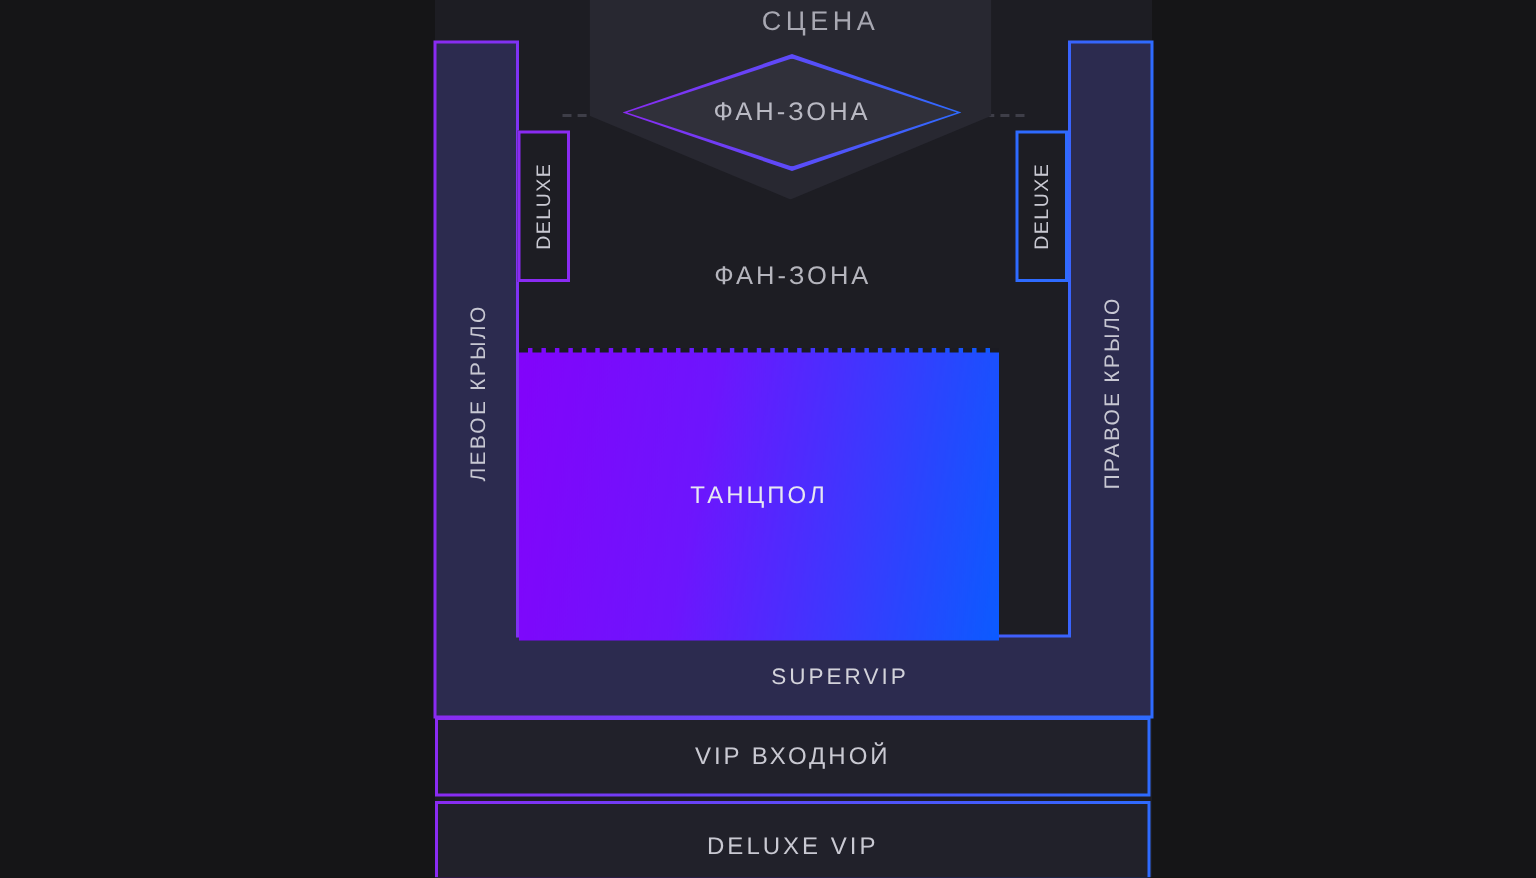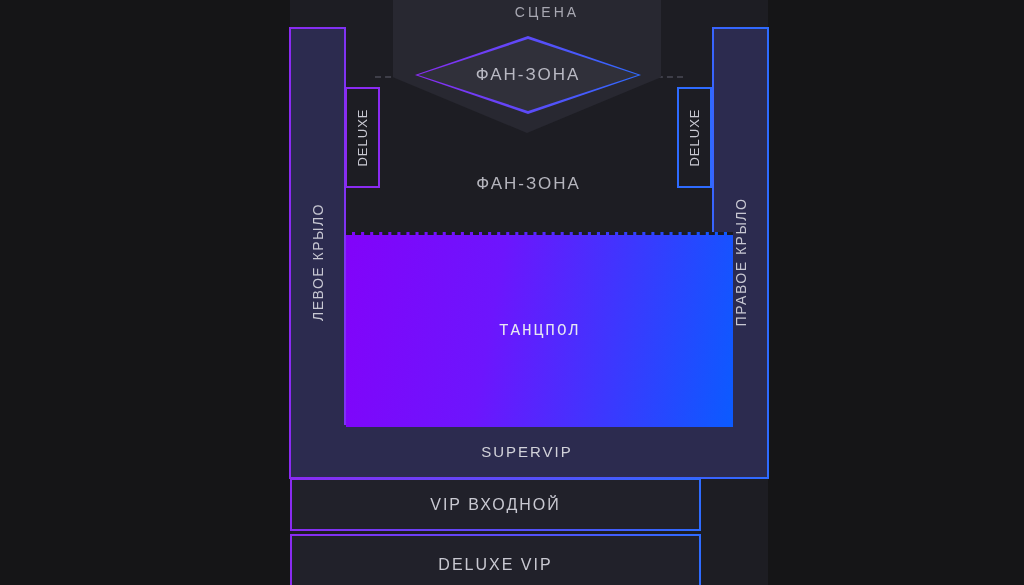--- a/index.html
+++ b/index.html
@@ -12,21 +12,21 @@
   .abs{position:absolute;}
   
   #hall{left:290px;top:0;width:478px;height:585px;background:#1d1d23;}
   
   #stage-shape{
     left:393px;top:0;width:268px;height:133px;background:#282831;
     clip-path:polygon(0 0,100% 0,100% 58%,50% 100%,0 58%);
   }
   #stage-label{
     left:393px;top:4px;width:308px;text-align:center;
-    font-size:14px;letter-spacing:3px;color:#a8a8b2;
+    font-size:18px;letter-spacing:3px;color:#a8a8b2;
   }
   
   #stage-dash{left:375px;top:76px;width:308px;height:0;border-top:2px dashed #3e3e48;}
   
   #diamond{
     left:415px;top:36px;width:226px;height:78px;
     background:linear-gradient(90deg,#8a2bf2,#2e6bff);
     clip-path:polygon(50% 0,100% 50%,50% 100%,0 50%);
   }
   #diamond-inner{
@@ -49,41 +49,41 @@
     display:flex;align-items:center;justify-content:center;
   }
   #deluxe-left{left:345px;top:87px;border:2px solid #8a2bf2;}
   #deluxe-right{left:677px;top:87px;border:2px solid #2e6bff;}
   .deluxe span{
     transform:rotate(-90deg);white-space:nowrap;
     font-size:13px;letter-spacing:1px;color:#c9c9d2;
   }
   
   #dancefloor{
-    left:346px;top:232px;width:387px;height:192px;
+    left:346px;top:232px;width:320px;height:192px;
     background:linear-gradient(100deg,#8203fa 0%,#6d15fd 38%,#0b5bff 100%);
     border-top:3px dashed #1b1b22;
-    display:flex;align-items:center;justify-content:center;font-family:Liberation Mono, monospace;
+    display:flex;align-items:center;justify-content:center;
   }
   #dancefloor span{font-size:16px;letter-spacing:2px;color:#e7e7f2;}
   
   .wing-label{
     transform:translate(-50%,-50%) rotate(-90deg);white-space:nowrap;
     font-size:14px;letter-spacing:1.5px;color:#c7c7d2;
   }
   #left-wing-label{left:318px;top:262px;}
   #right-wing-label{left:741px;top:262px;}
   
   #supervip-label{
     left:290px;top:443px;width:474px;text-align:center;
-    font-size:15px;letter-spacing:2px;color:#d2d2da;
+    font-size:15px;letter-spacing:2px;color:#d2d2da;padding-left:33px;
   }
   
   .grad-box{
-    left:290px;width:411px;
+    left:290px;width:477px;
     background:linear-gradient(90deg,#8a2bf2,#2e6bff);
     padding:2px;box-sizing:border-box;
   }
   .grad-box .fill{
     width:100%;height:100%;background:#21212a;
     display:flex;align-items:center;justify-content:center;
   }
   .grad-box .fill span{font-size:16px;letter-spacing:2px;color:#c9c9d2;}
   #vip-box{top:478px;height:53px;}
   #blackvip-box{top:534px;height:62px;}

